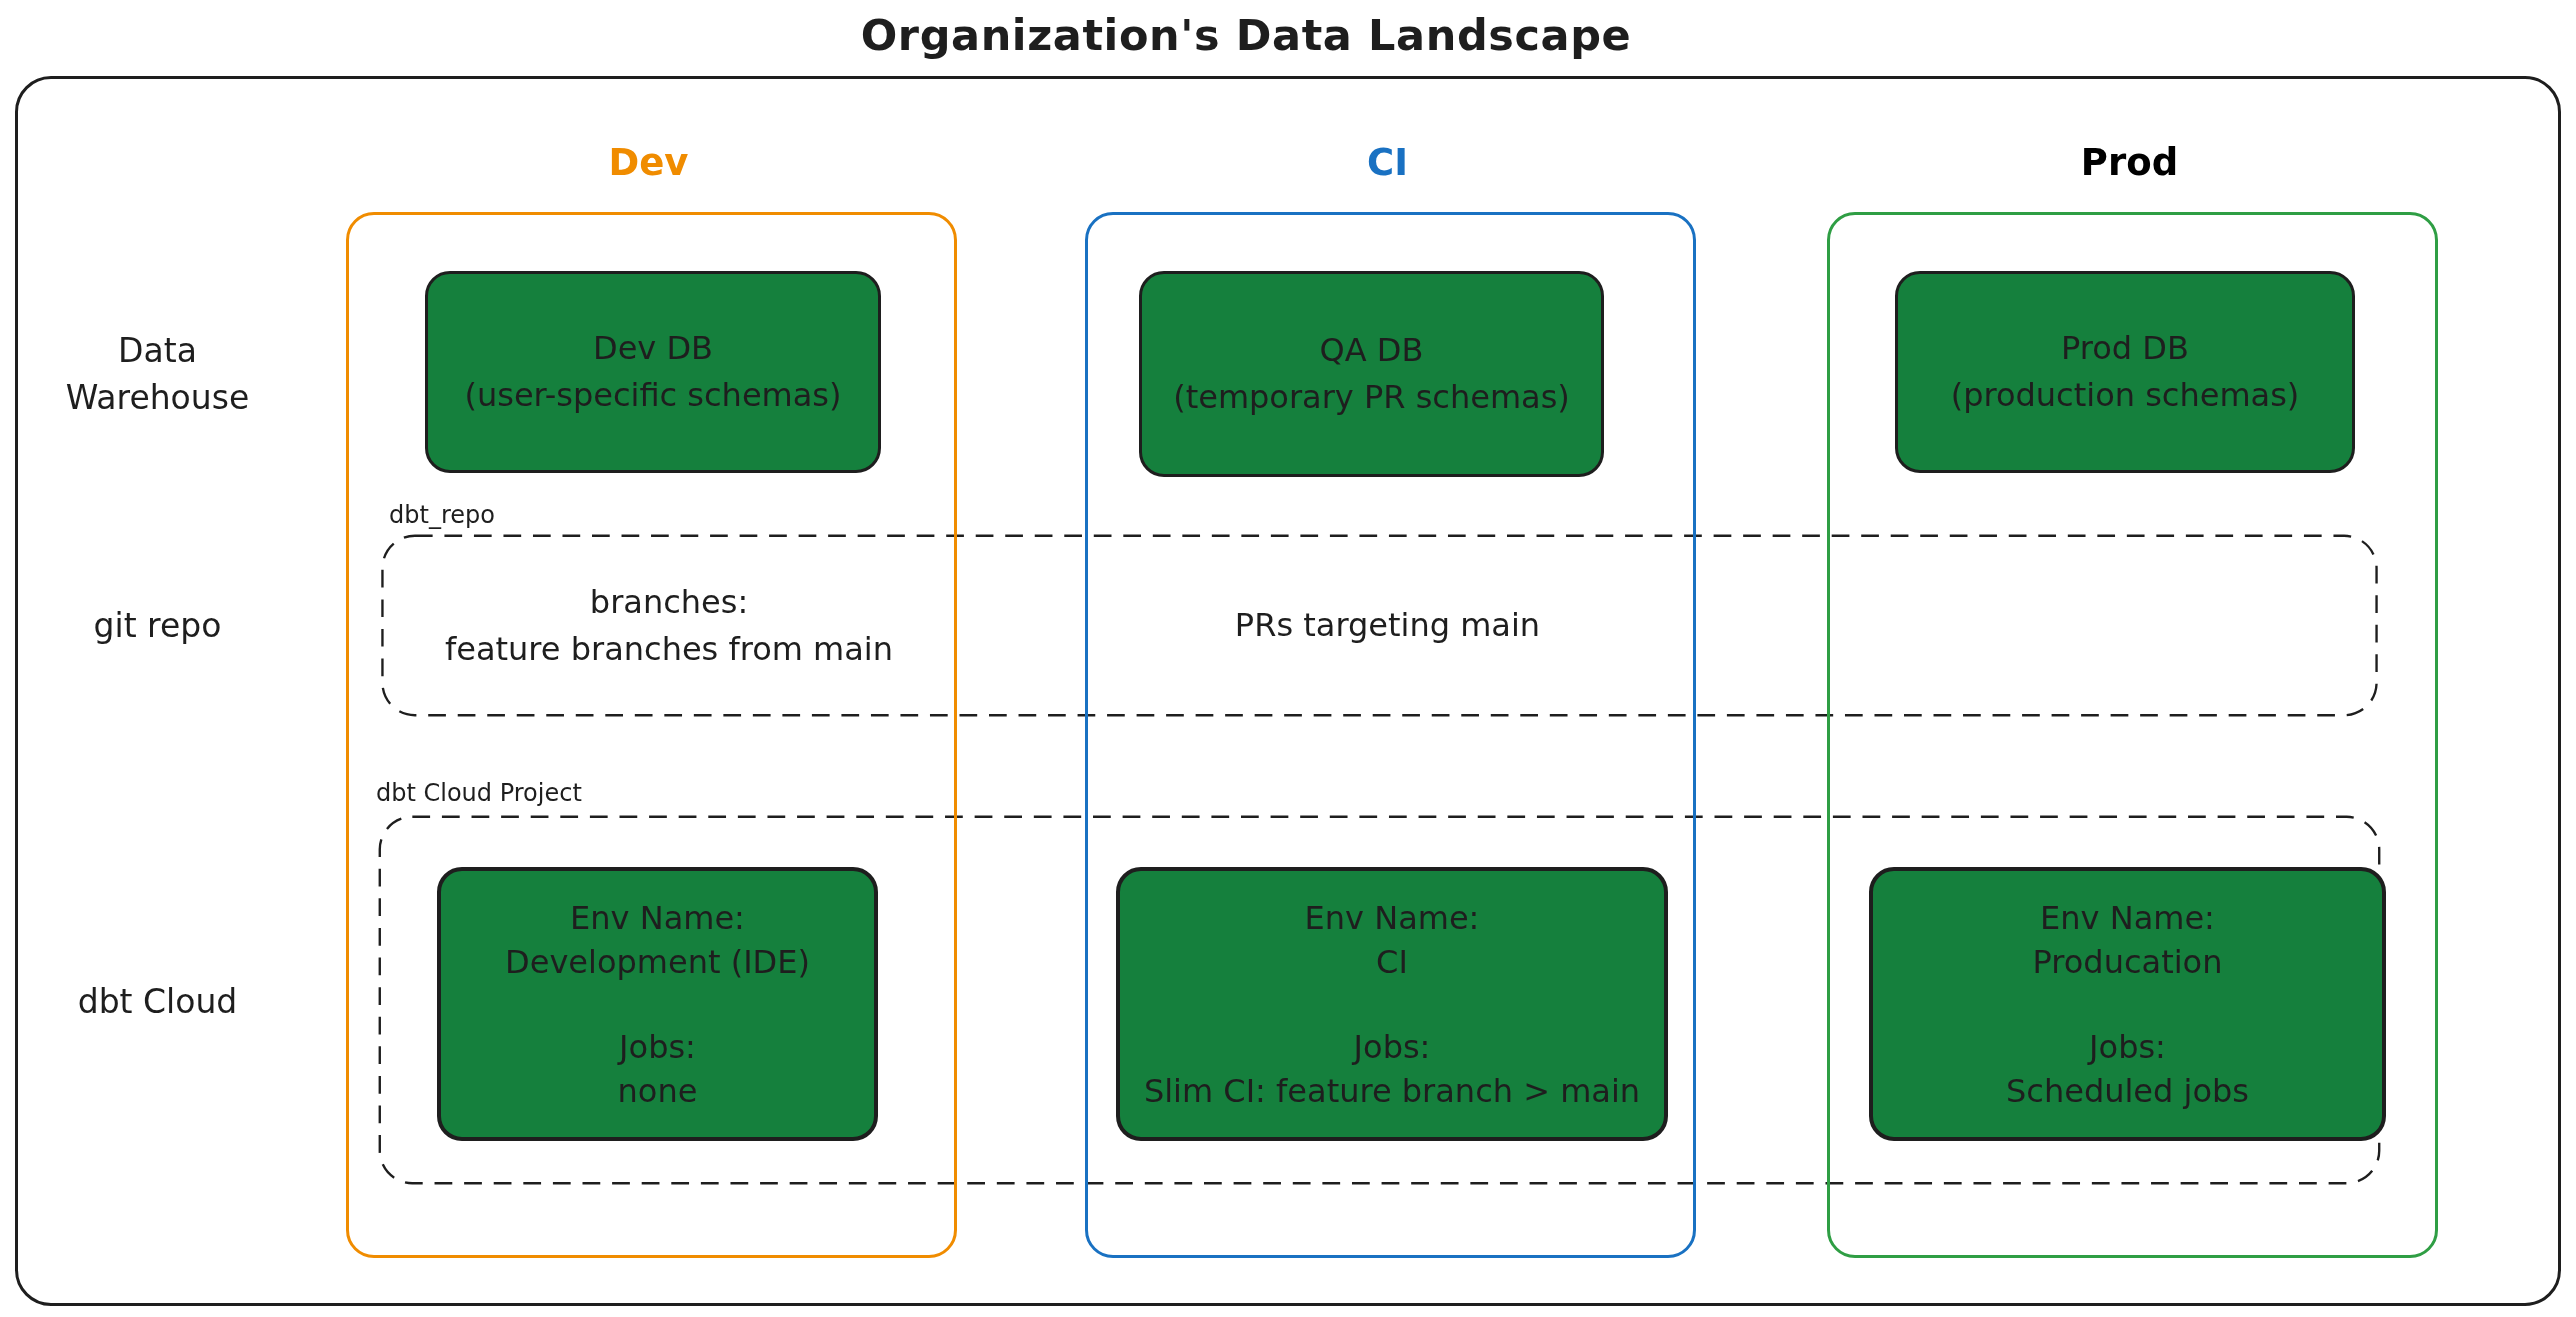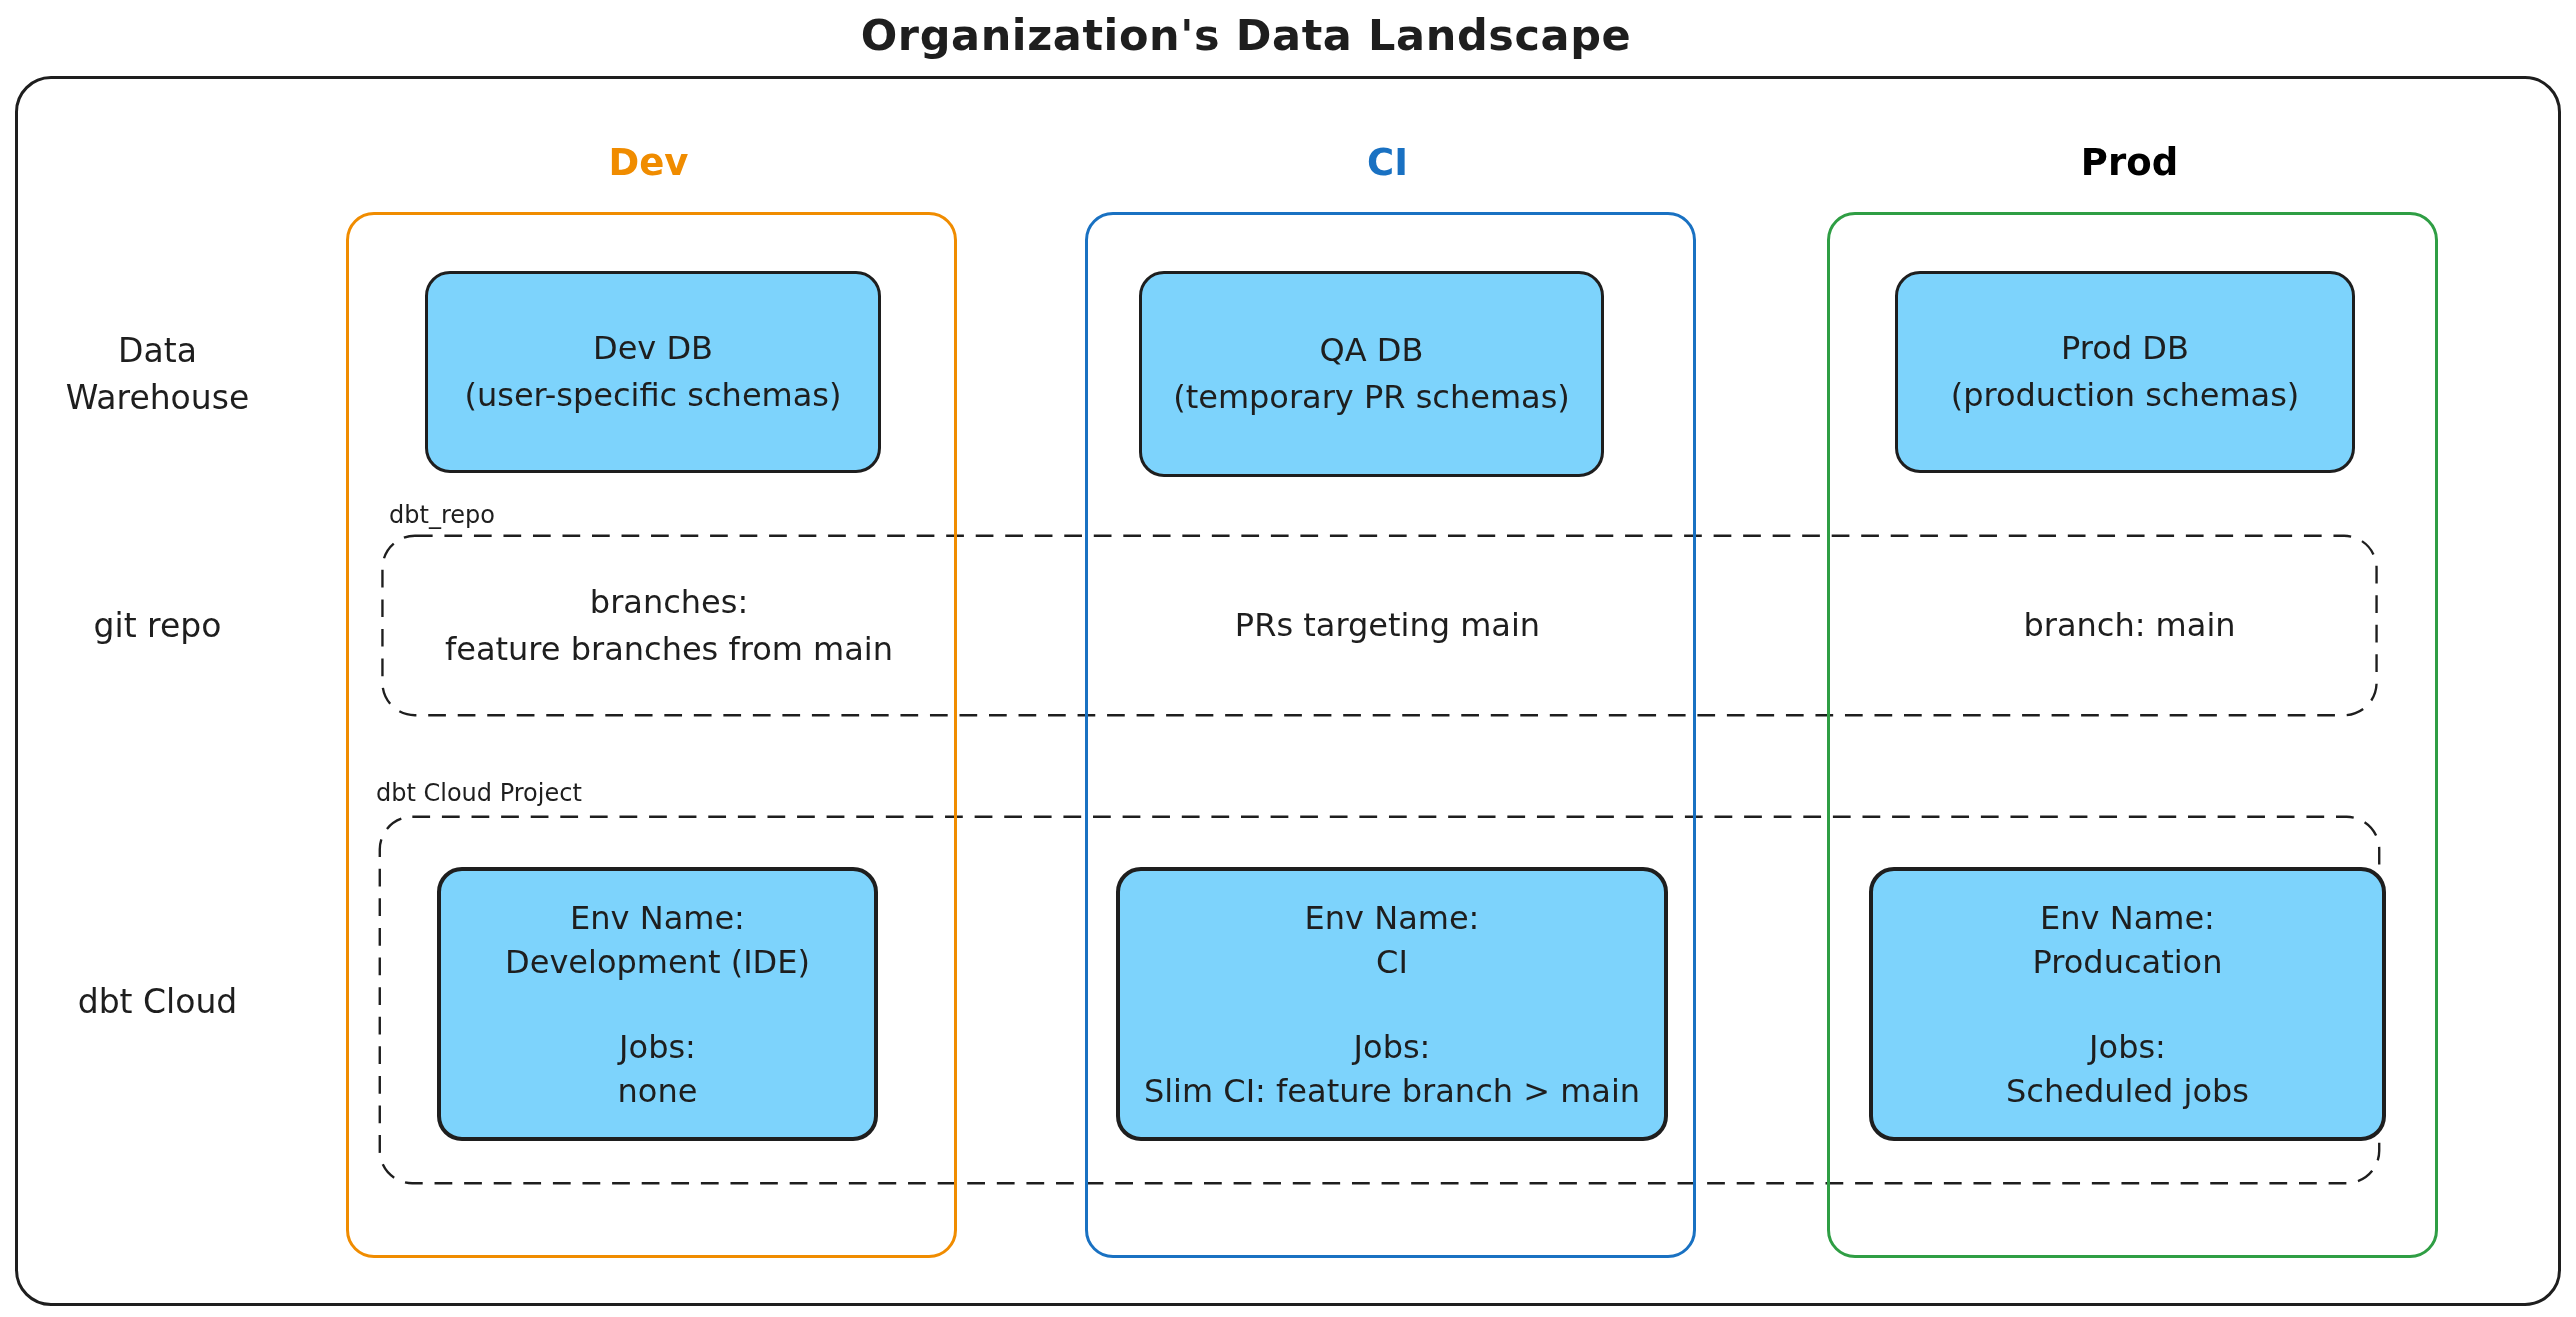--- a/index.html
+++ b/index.html
@@ -33,21 +33,21 @@
   }
   .col-dev{left:346px;}
   .col-ci{left:1085px;}
   .col-prod{left:1827px;}
   .row-label{
     left:36px;width:243px;
     text-align:center;font-size:33px;line-height:47px;
   }
   .solid-box{
     border:3.6px solid #1e1e1e;border-radius:25px;
-    background:#7dd3fc;
+    background:#15803d;
     display:flex;flex-direction:column;
     align-items:center;justify-content:center;
     text-align:center;font-size:32px;line-height:47px;
   }
   .wh-dev{left:425px;top:271px;width:450px;height:196px;}
   .wh-ci{left:1139px;top:271px;width:459px;height:200px;}
   .wh-prod{left:1895px;top:271px;width:454px;height:196px;}
   .group-label{
     font-size:24px;line-height:27px;
   }
@@ -120,23 +120,20 @@
     <div>(production schemas)</div>
   </div>
 
   <div class="abs git-cell git-cell-dev">
     <div>branches:</div>
     <div>feature branches from main</div>
   </div>
   <div class="abs git-cell git-cell-ci">
     <div>PRs targeting main</div>
   </div>
-  <div class="abs git-cell git-cell-prod">
-    <div>branch: main</div>
-  </div>
 
   <div class="abs solid-box env-box env-dev">
     <div class="line">Env Name:</div>
     <div class="line">Development (IDE)</div>
     <div class="spacer"></div>
     <div class="line">Jobs:</div>
     <div class="line">none</div>
   </div>
   <div class="abs solid-box env-box env-ci">
     <div class="line">Env Name:</div>

